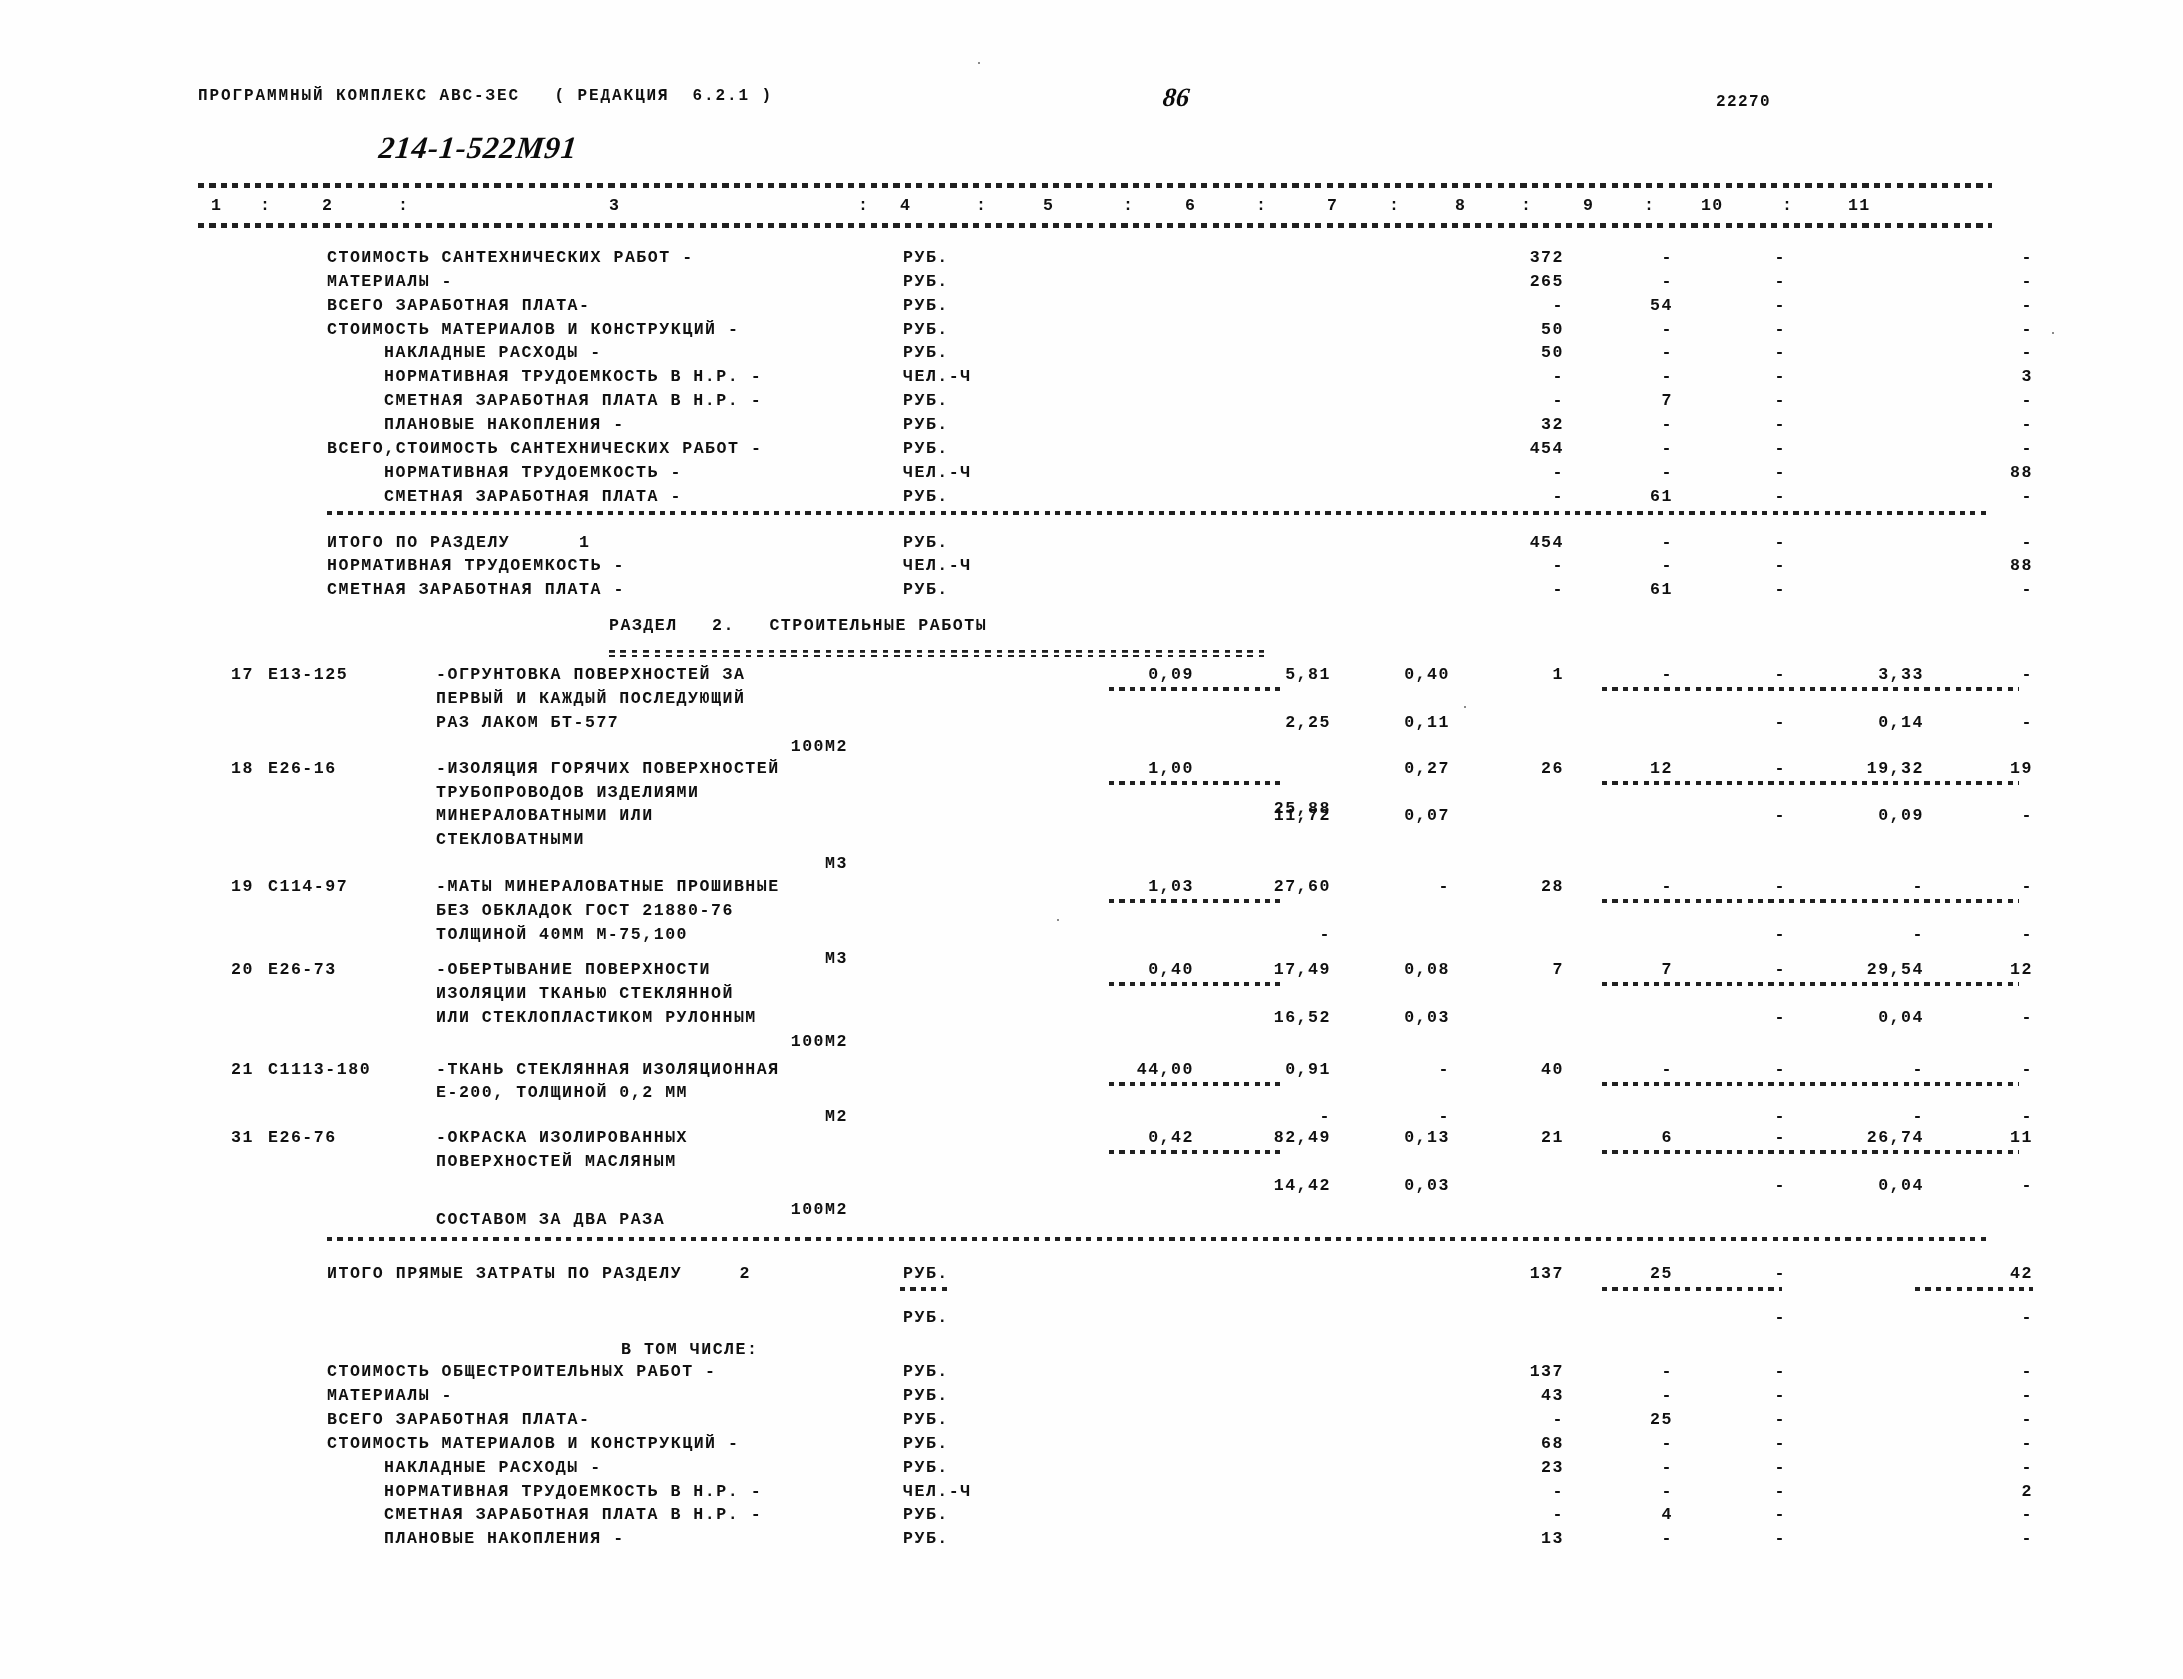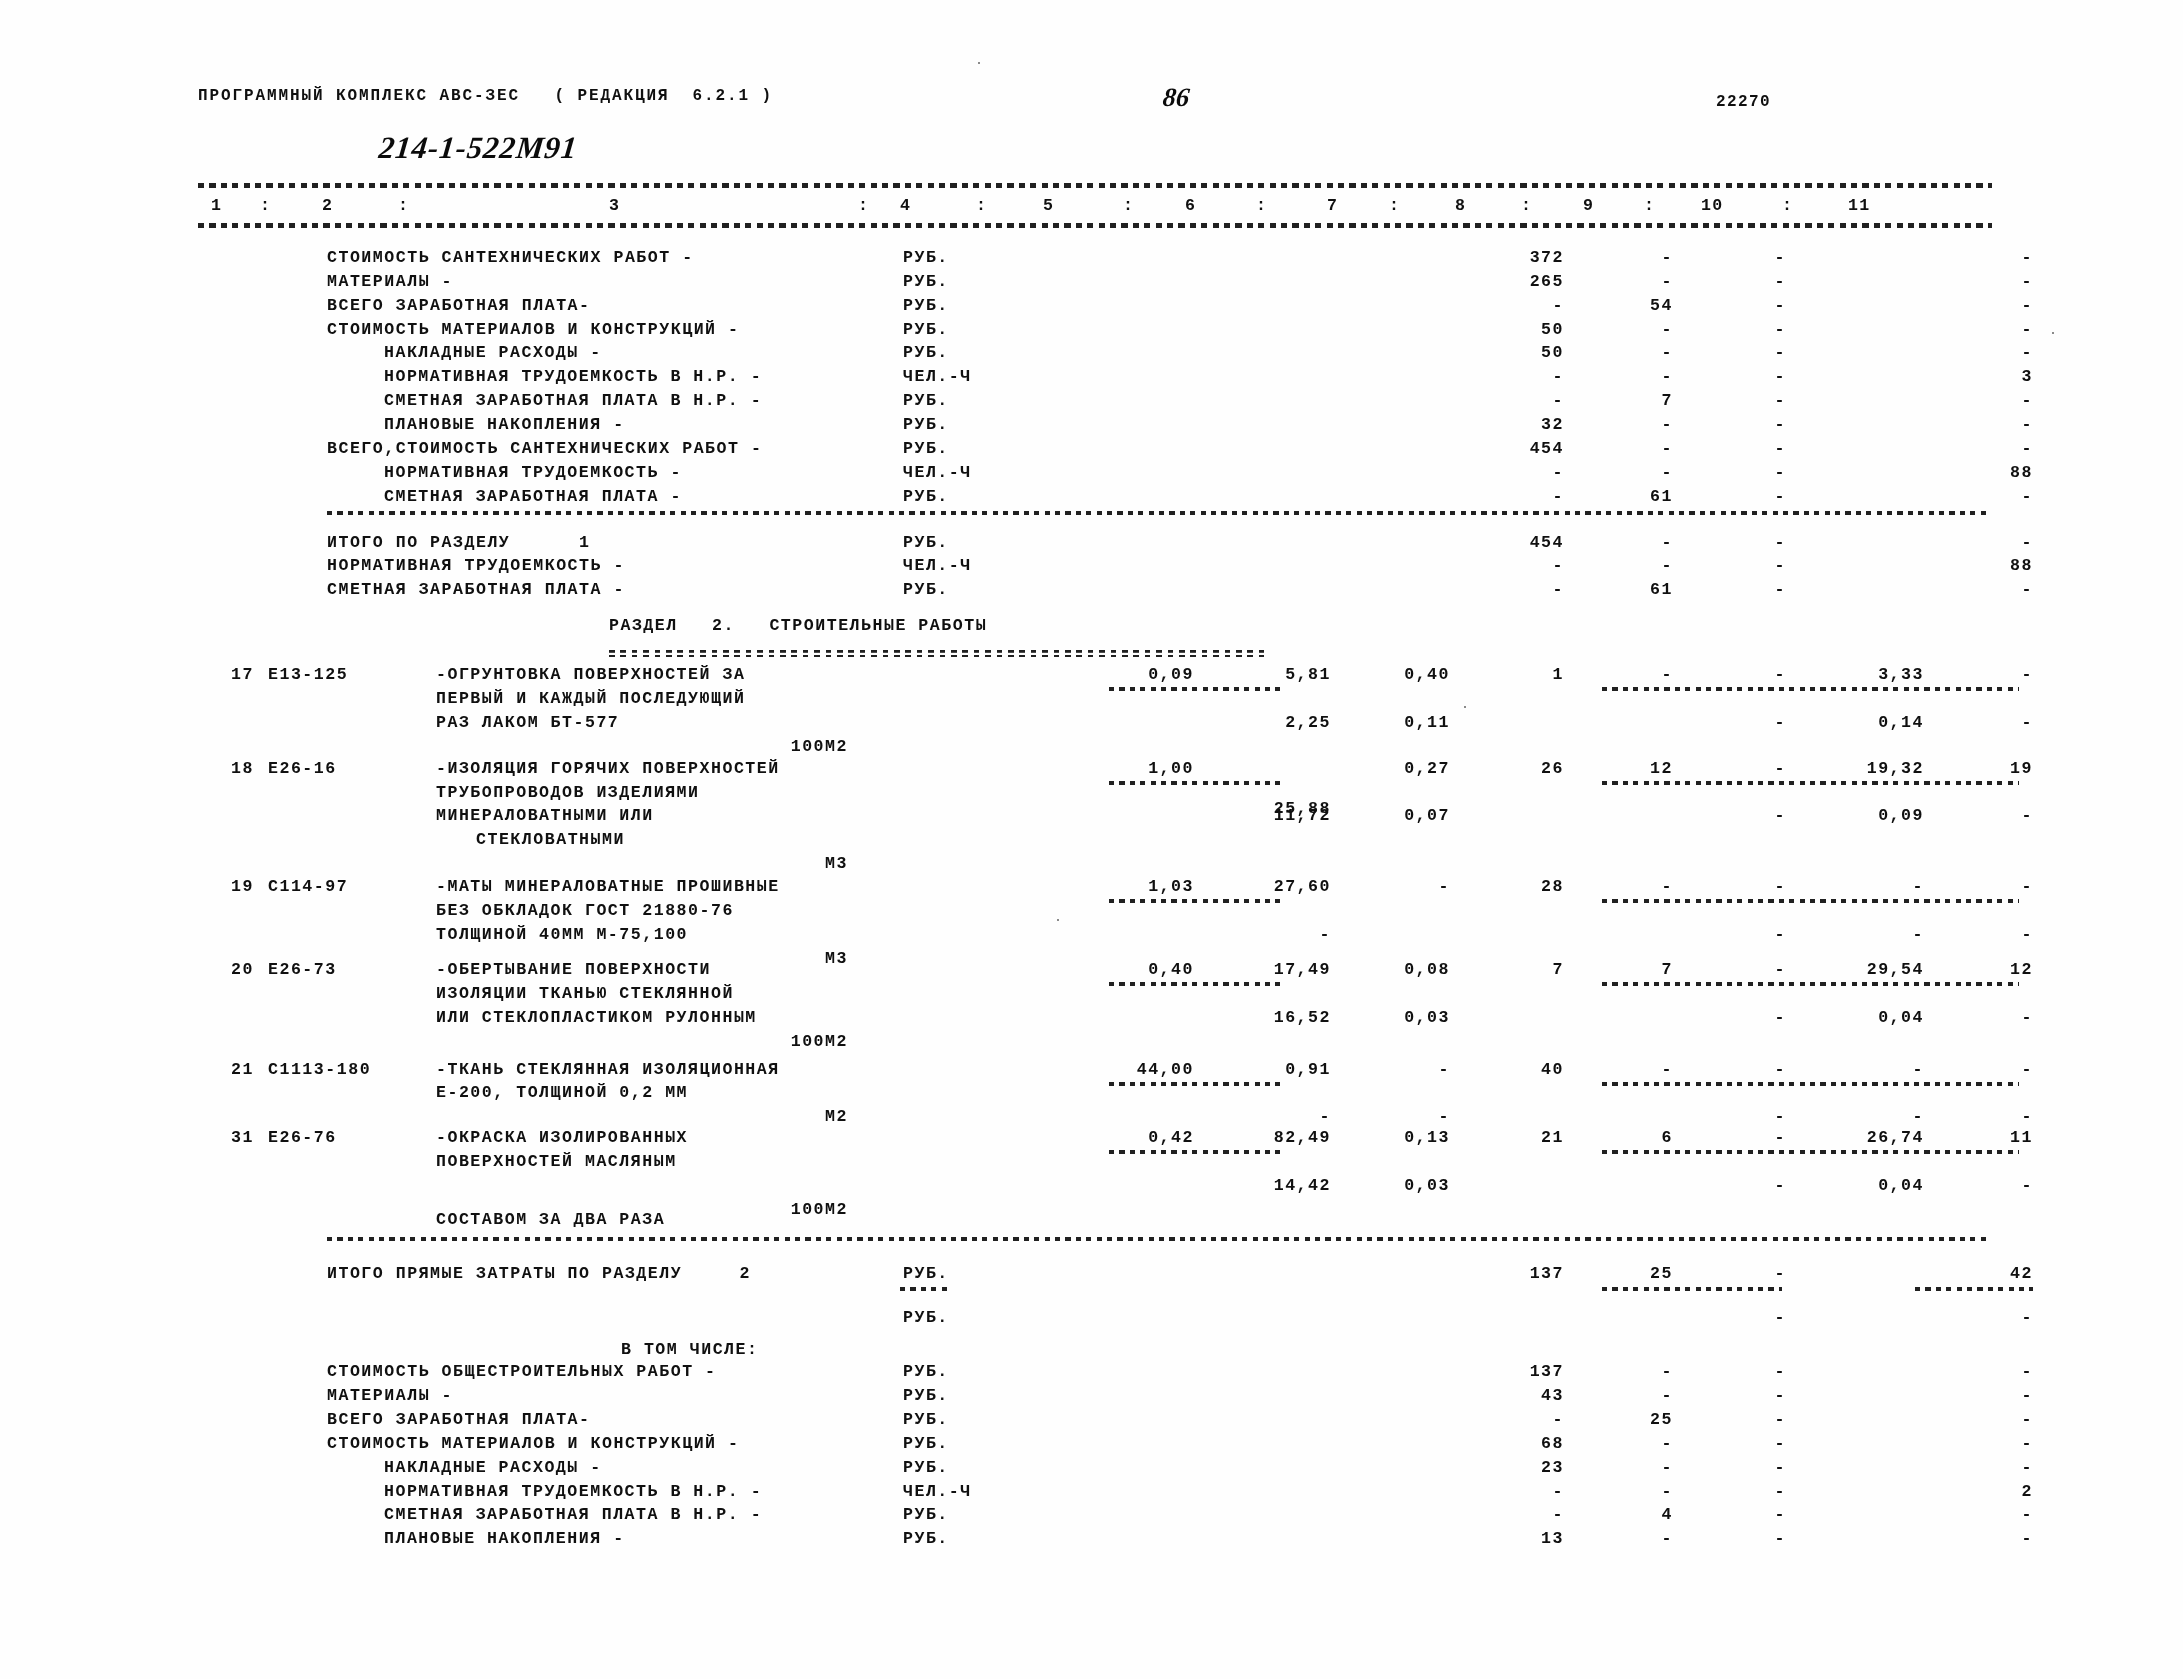--- a/index.html
+++ b/index.html
@@ -239,21 +239,21 @@
       <div class="mono sz-num" style="right: 852px; top: 715px; text-align: right;">2,25</div>
       <div class="mono sz-num" style="right: 733px; top: 715px; text-align: right;">0,11</div>
       <div class="mono sz-num" style="right: 397px; top: 715px; text-align: right;">-</div>
       <div class="mono sz-num" style="right: 259px; top: 715px; text-align: right;">0,14</div>
       <div class="mono sz-num" style="right: 150px; top: 715px; text-align: right;">-</div>
       <div class="mono sz-body" style="left: 231px; top: 761px;">18</div>
       <div class="mono sz-body" style="left: 268px; top: 761px;">Е26-16</div>
       <div class="mono sz-body" style="left: 436px; top: 761px;">-ИЗОЛЯЦИЯ ГОРЯЧИХ ПОВЕРХНОСТЕЙ</div>
       <div class="mono sz-body" style="left: 436px; top: 785px;">ТРУБОПРОВОДОВ ИЗДЕЛИЯМИ</div>
       <div class="mono sz-body" style="left: 436px; top: 808px;">МИНЕРАЛОВАТНЫМИ ИЛИ</div>
-      <div class="mono sz-body" style="left: 436px; top: 832px; margin-left: 40px;">СТЕКЛОВАТНЫМИ</div>
+      <div class="mono sz-body" style="left: 436px; top: 832px;">СТЕКЛОВАТНЫМИ</div>
       <div class="mono sz-body" style="right: 1335px; top: 856px; text-align: right;">М3</div>
       <div class="mono sz-num" style="right: 989px; top: 761px; text-align: right;">1,00</div>
       <div class="mono sz-num" style="right: 852px; top: 761px; text-align: right; margin-top: 40px;">25,88</div>
       <div class="mono sz-num" style="right: 733px; top: 761px; text-align: right;">0,27</div>
       <div class="mono sz-num" style="right: 619px; top: 761px; text-align: right;">26</div>
       <div class="mono sz-num" style="right: 510px; top: 761px; text-align: right;">12</div>
       <div class="mono sz-num" style="right: 397px; top: 761px; text-align: right;">-</div>
       <div class="mono sz-num" style="right: 259px; top: 761px; text-align: right;">19,32</div>
       <div class="mono sz-num" style="right: 150px; top: 761px; text-align: right;">19</div>
       <div class="rule thin" style="left: 1109px; top: 781px; width: 171px;"></div>

